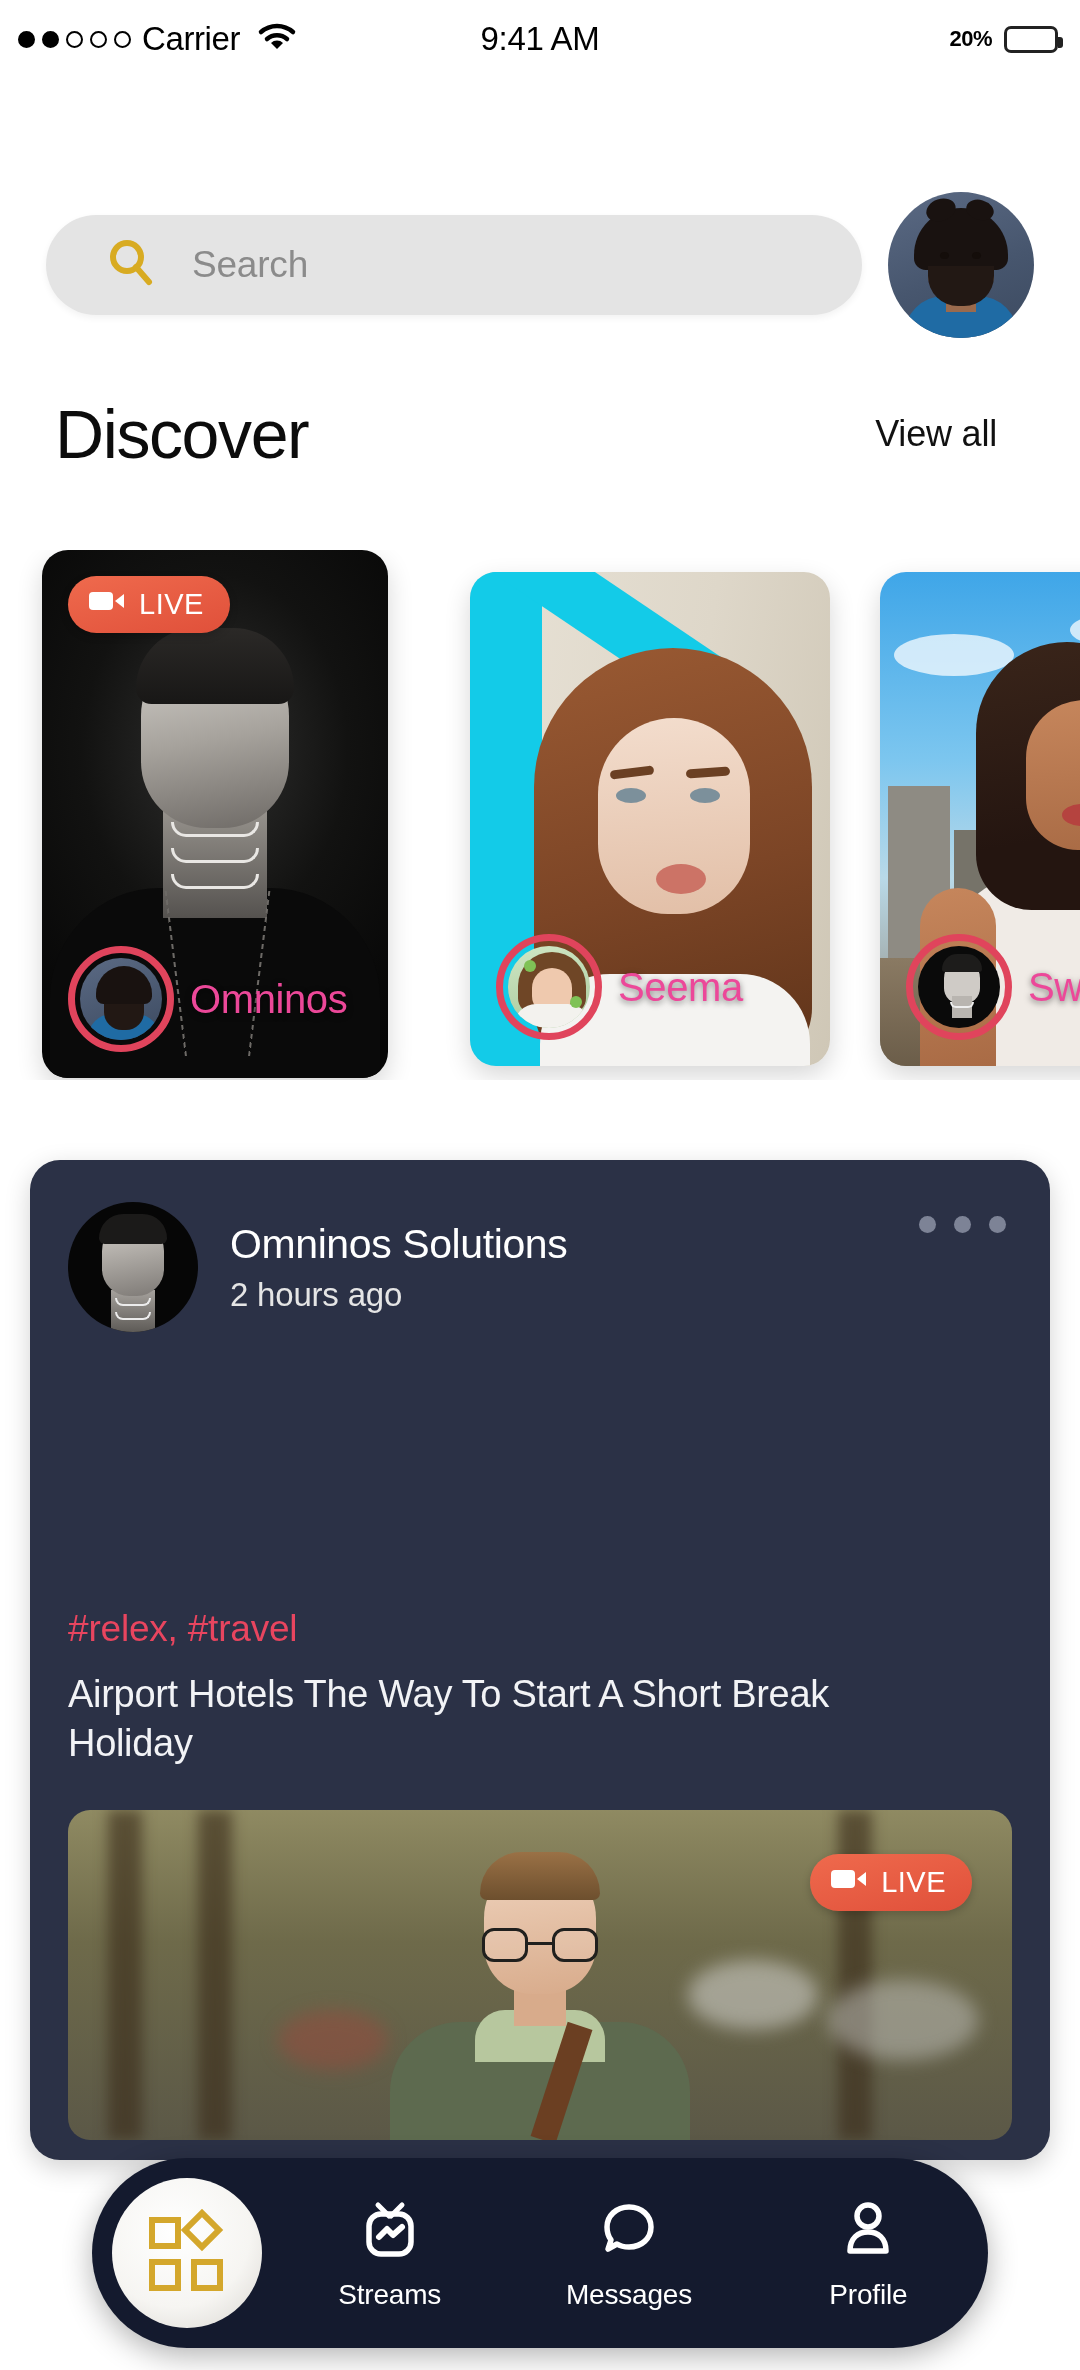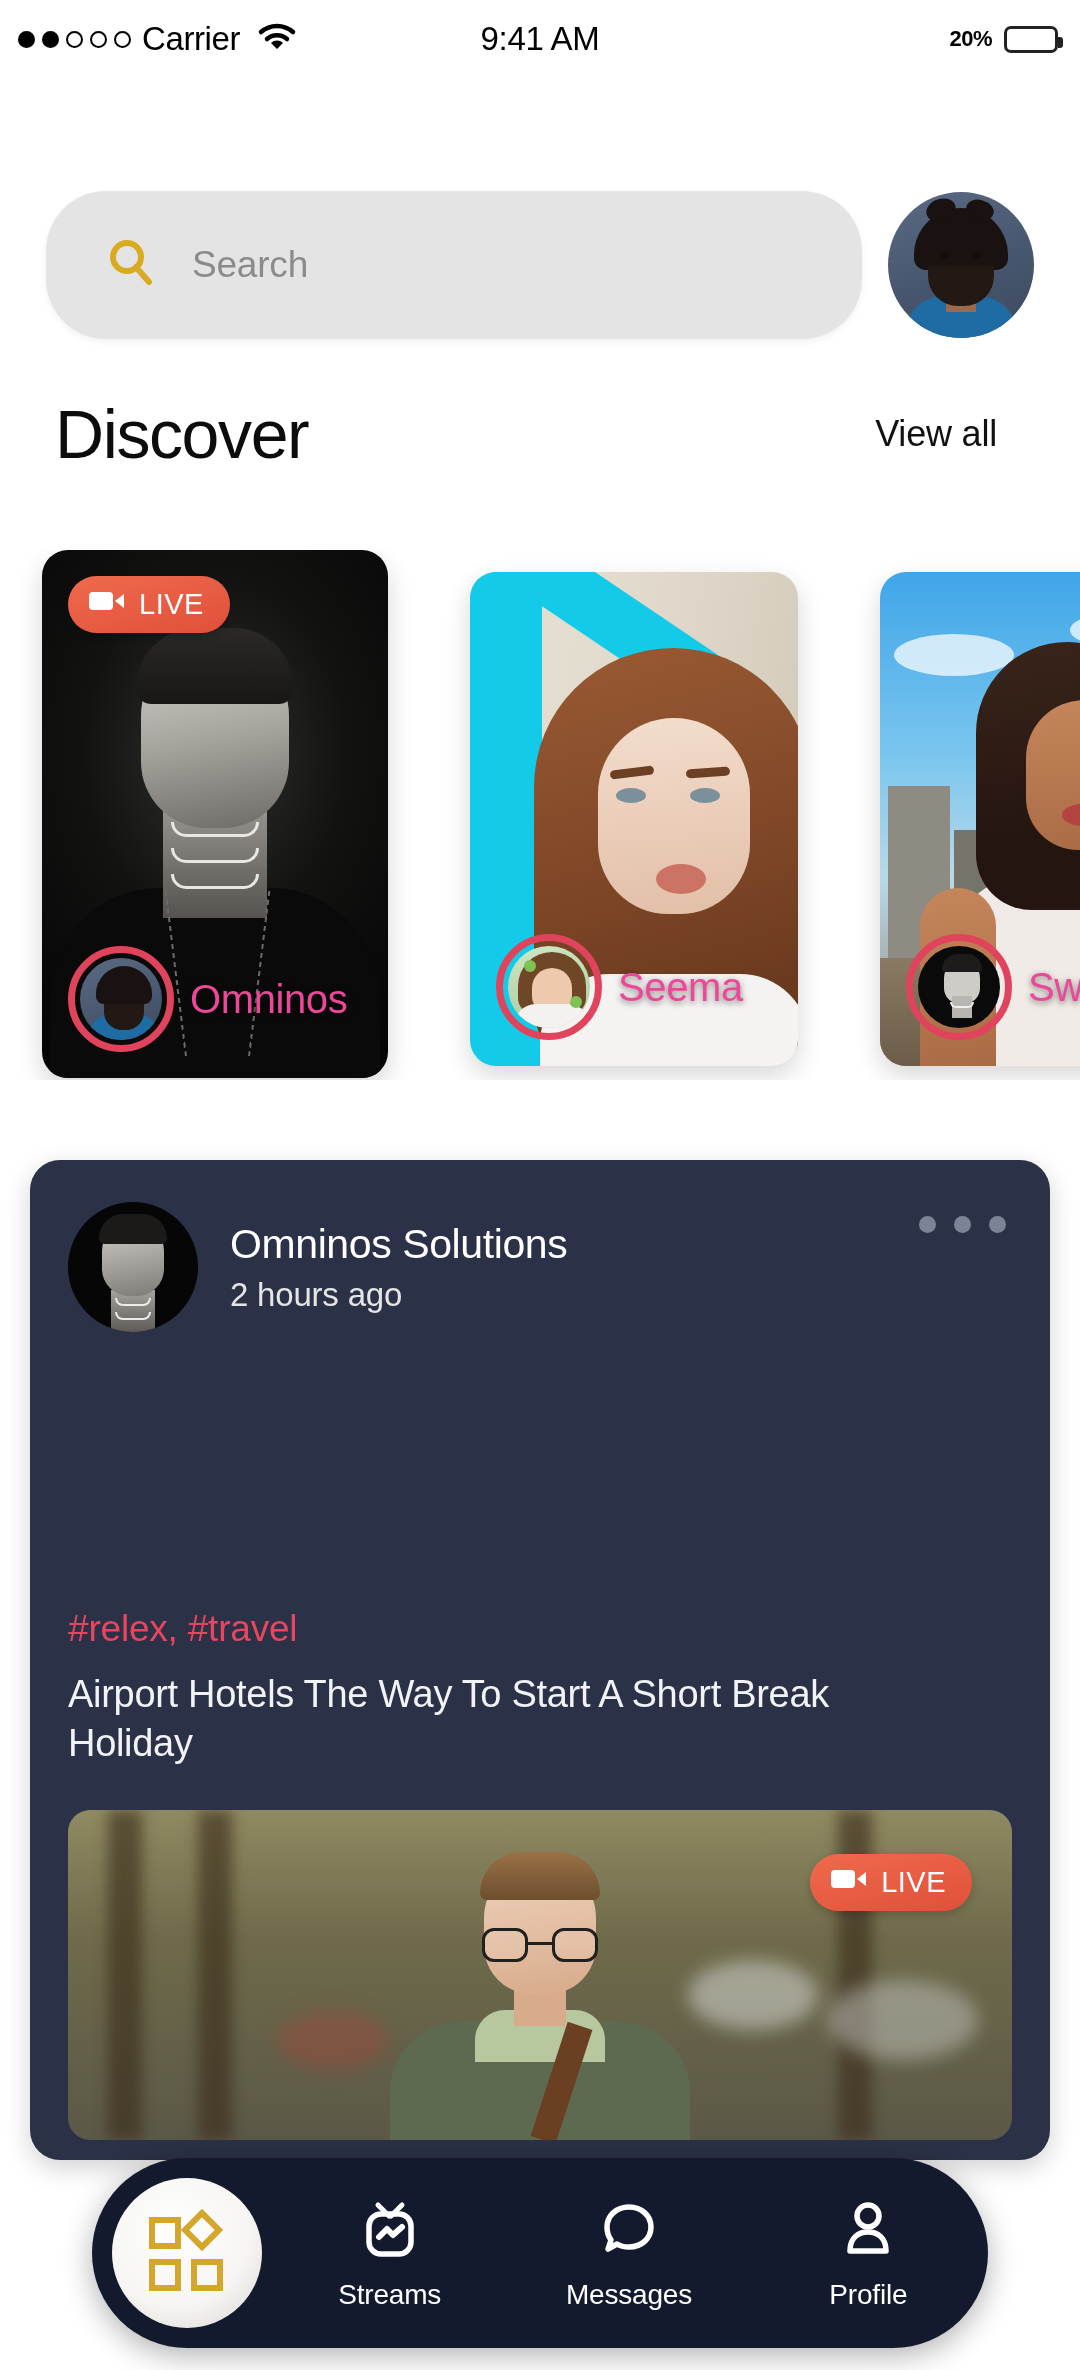--- a/index.html
+++ b/index.html
@@ -37,21 +37,21 @@
     width:5px; height:11px; background:#222; border-radius:0 3px 3px 0;
   }
   .batt-fill{ height:100%; background:#000; border-radius:2px; }
 
   
   .search-row{
     position:absolute; top:200px; left:0; width:1080px; height:130px;
     display:flex; align-items:center; padding:0 46px; gap:26px;
   }
   .search-bar{
-    flex:1; height:148px; background:#e4e4e4; border-radius:60px;
+    flex:1; height:100px; background:#e4e4e4; border-radius:60px;
     display:flex; align-items:center; padding-left:58px; gap:34px;
     box-shadow:0 3px 7px rgba(0,0,0,0.055);
   }
   .search-icon{ flex:0 0 auto; display:block; }
   .search-placeholder{ font-size:37px; color:#8b8b8b; letter-spacing:-0.2px; }
   .profile-avatar{
     width:146px; height:146px; border-radius:50%; flex:0 0 auto;
     overflow:hidden; position:relative;
     background:linear-gradient(160deg,#5b6a84 0%,#47566e 55%,#3c4a60 100%);
   }
@@ -95,21 +95,21 @@
   
   .cards-rail{
     position:absolute; top:550px; left:0; width:1080px; height:530px;
     overflow:hidden;
   }
   .dcard{
     position:absolute; border-radius:26px; overflow:hidden; top:0;
     box-shadow:0 10px 26px rgba(0,0,0,0.16);
   }
   .dcard.c1{ left:42px; width:346px; height:528px; }
-  .dcard.c2{ left:470px; width:328px; height:494px; top:22px; }
+  .dcard.c2{ left:470px; width:360px; height:494px; top:22px; }
   .dcard.c3{ left:880px; width:330px; height:494px; top:22px; }
 
   .photo{ position:absolute; inset:0; overflow:hidden; }
 
   
   .p1{ background:radial-gradient(ellipse 80% 70% at 50% 38%,#30302f 0%,#121211 48%,#050505 100%); }
   .p1 .head{
     position:absolute; left:50%; top:92px; transform:translateX(-50%);
     width:148px; height:186px; border-radius:74px 74px 66px 66px;
     background:linear-gradient(170deg,#d9d6d1 0%,#a6a29c 52%,#6e6a66 100%);

